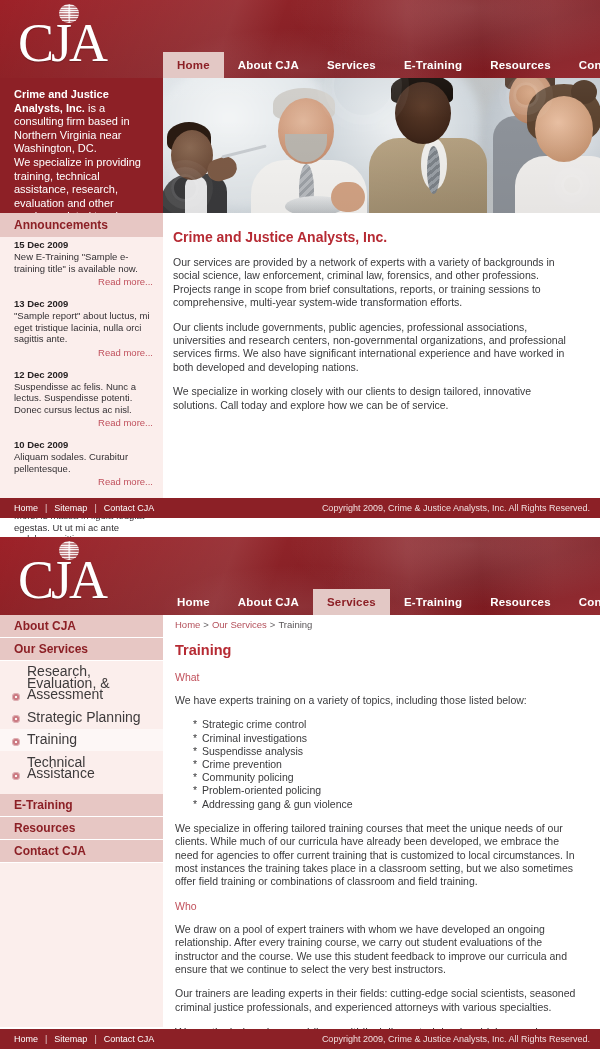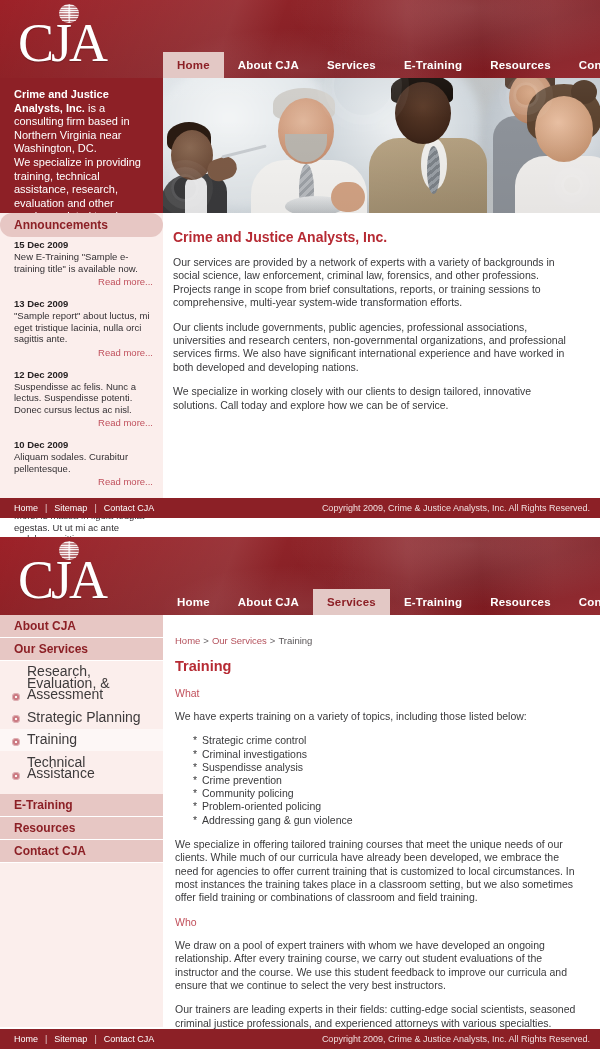--- a/index.html
+++ b/index.html
@@ -176,21 +176,20 @@
     background: #fbeeec;
     padding-bottom: 10px;
   }
   .ann-head {
     height: 24px;
     background: #e7c7c4;
     display: flex; align-items: center;
     padding-left: 14px;
     font-size: 12px; font-weight: bold;
     color: #8c2026;
-    border-radius: 12px;
   }
   .ann-list { padding: 2px 10px 4px 14px; }
   .ann-item { margin-bottom: 11px; }
   .ann-date { font-size: 9.5px; font-weight: bold; color: #231f20; margin-bottom: 1px; }
   .ann-text { font-size: 9.5px; color: #333033; line-height: 11.5px; }
   .ann-more { font-size: 9.5px; color: #c0505c; text-align: right; display: block; margin-top: 2px; cursor: pointer; }
 
   
   .main {
     position: absolute;
@@ -259,21 +258,21 @@
       radial-gradient(circle at 50% 50%, rgba(255,255,255,0.9) 0 1px, rgba(0,0,0,0) 1px),
       radial-gradient(circle at 50% 50%, #d4868d, #c16a73 75%, #a9515b);
     box-shadow: inset 0 0 0 1px rgba(255,255,255,0.45);
   }
   .sidenav .spacer { height: 8px; background: #fbeeec; }
 
   .content2 {
     position: absolute;
     left: 163px; top: 78px;
     width: 437px;
-    padding: 20px 22px 0 12px;
+    padding: 4px 22px 0 12px;
     background: #ffffff;
   }
   .crumb { font-size: 9.5px; color: #5a5658; margin-bottom: 12px; }
   .crumb a { color: #b4505b; text-decoration: none; cursor: pointer; }
   .crumb .arrow { padding: 0 3px; color: #6a6668; }
   .content2 h1 { font-size: 14.5px; color: #b62a33; font-weight: bold; margin-bottom: 13px; }
   .content2 h2 { font-size: 10.5px; color: #c1505b; font-weight: normal; margin-bottom: 11px; }
   .content2 p { font-size: 10.5px; color: #3a3a3c; line-height: 13.4px; margin-bottom: 11px; }
   .content2 p.big { font-size: 11.5px; line-height: 14.5px; }
   .content2 ul { list-style: none; margin: 0 0 11px 0; padding-left: 18px; }

